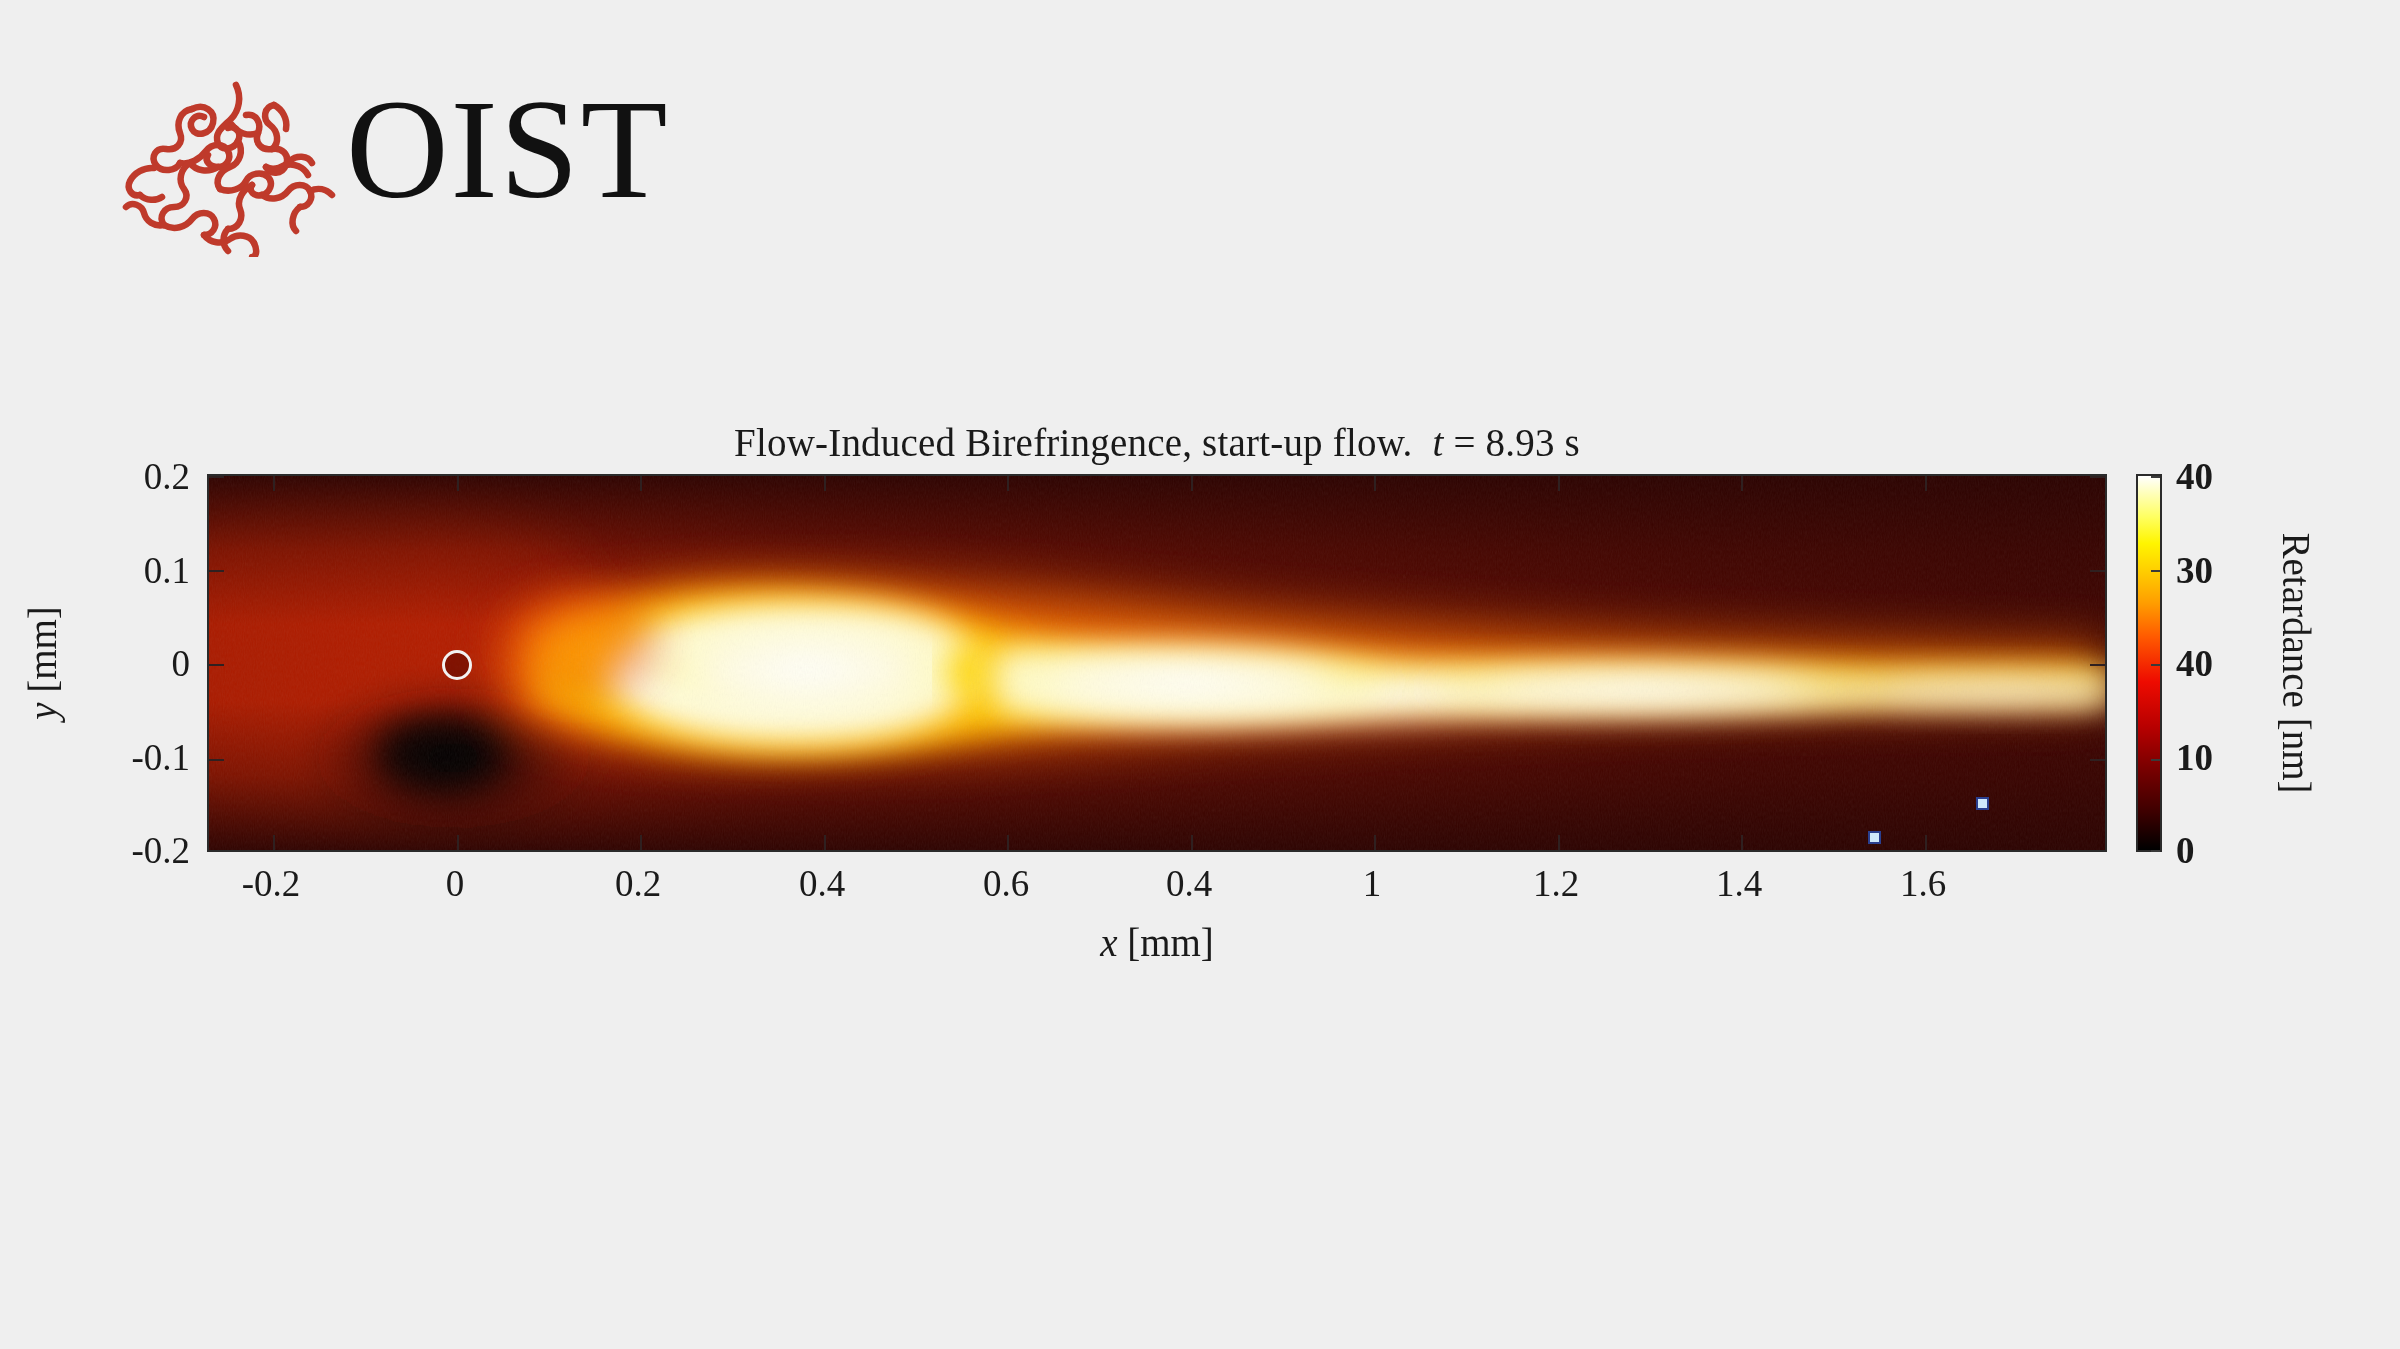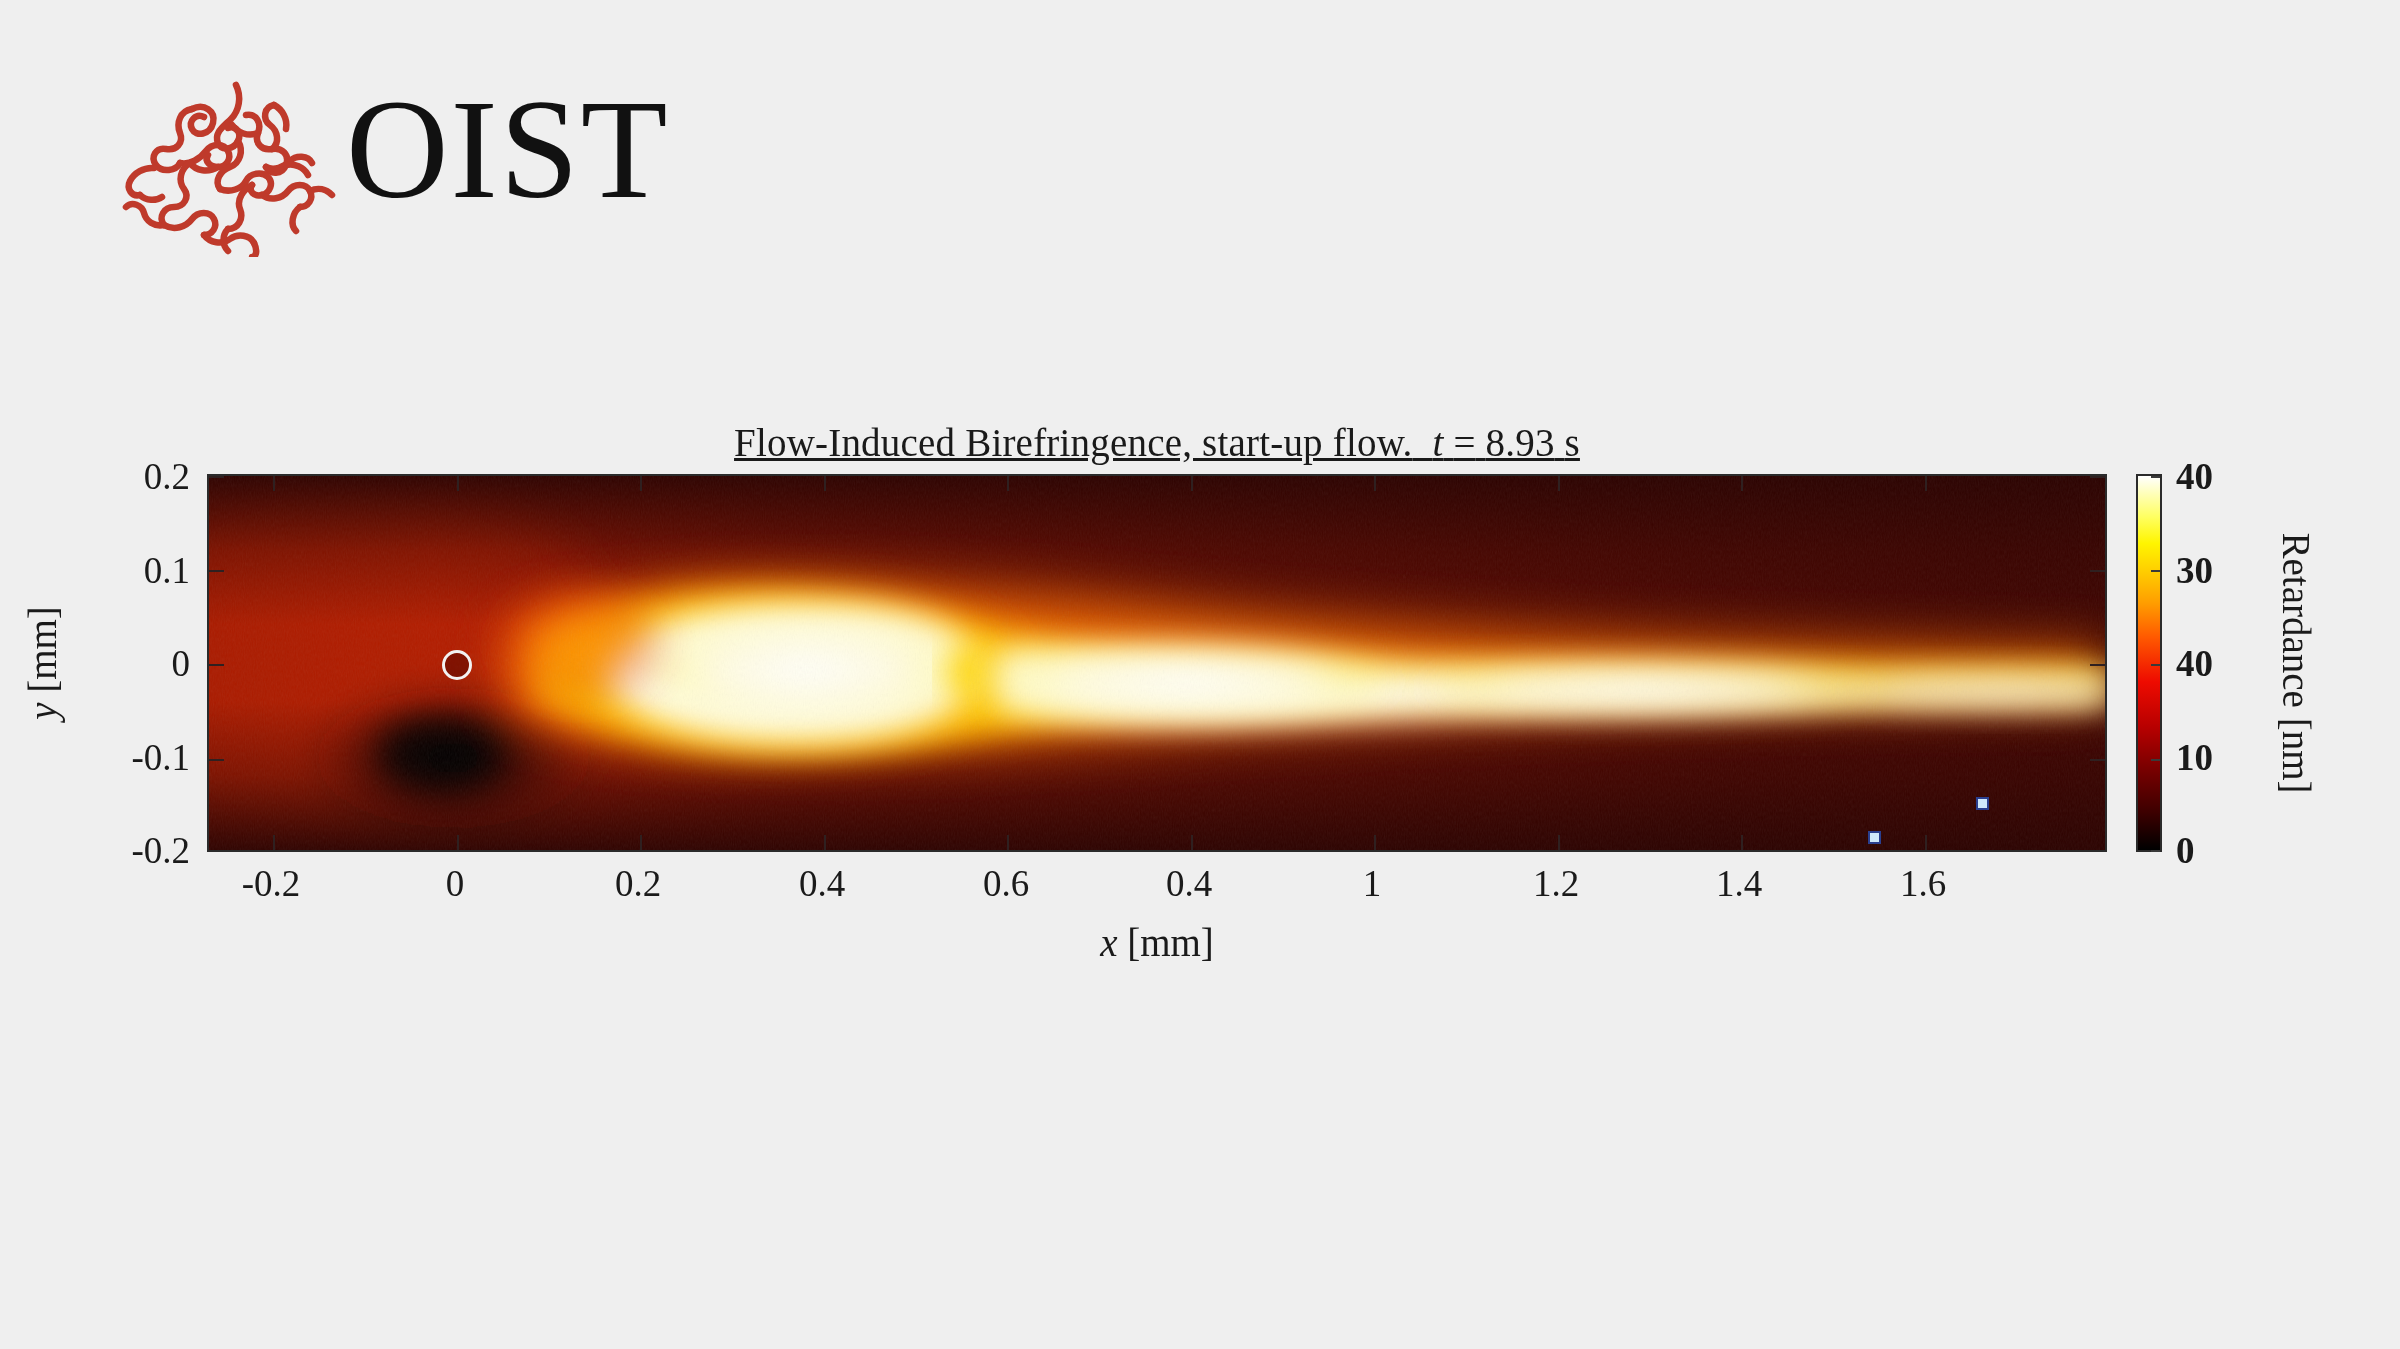--- a/index.html
+++ b/index.html
@@ -52,21 +52,20 @@
   #fig-title {
     position: absolute;
     left: 207px;
     top: 40px;
     width: 1900px;
     text-align: center;
     font-size: 39px;
     color: #1a1a1a;
     letter-spacing: 0.2px;
     white-space: nowrap;
-    text-decoration: underline;
   }
   #fig-title .it { font-style: italic; }
 
   
   #axes {
     position: absolute;
     left: 207px;
     top: 94px;
     width: 1900px;
     height: 378px;

